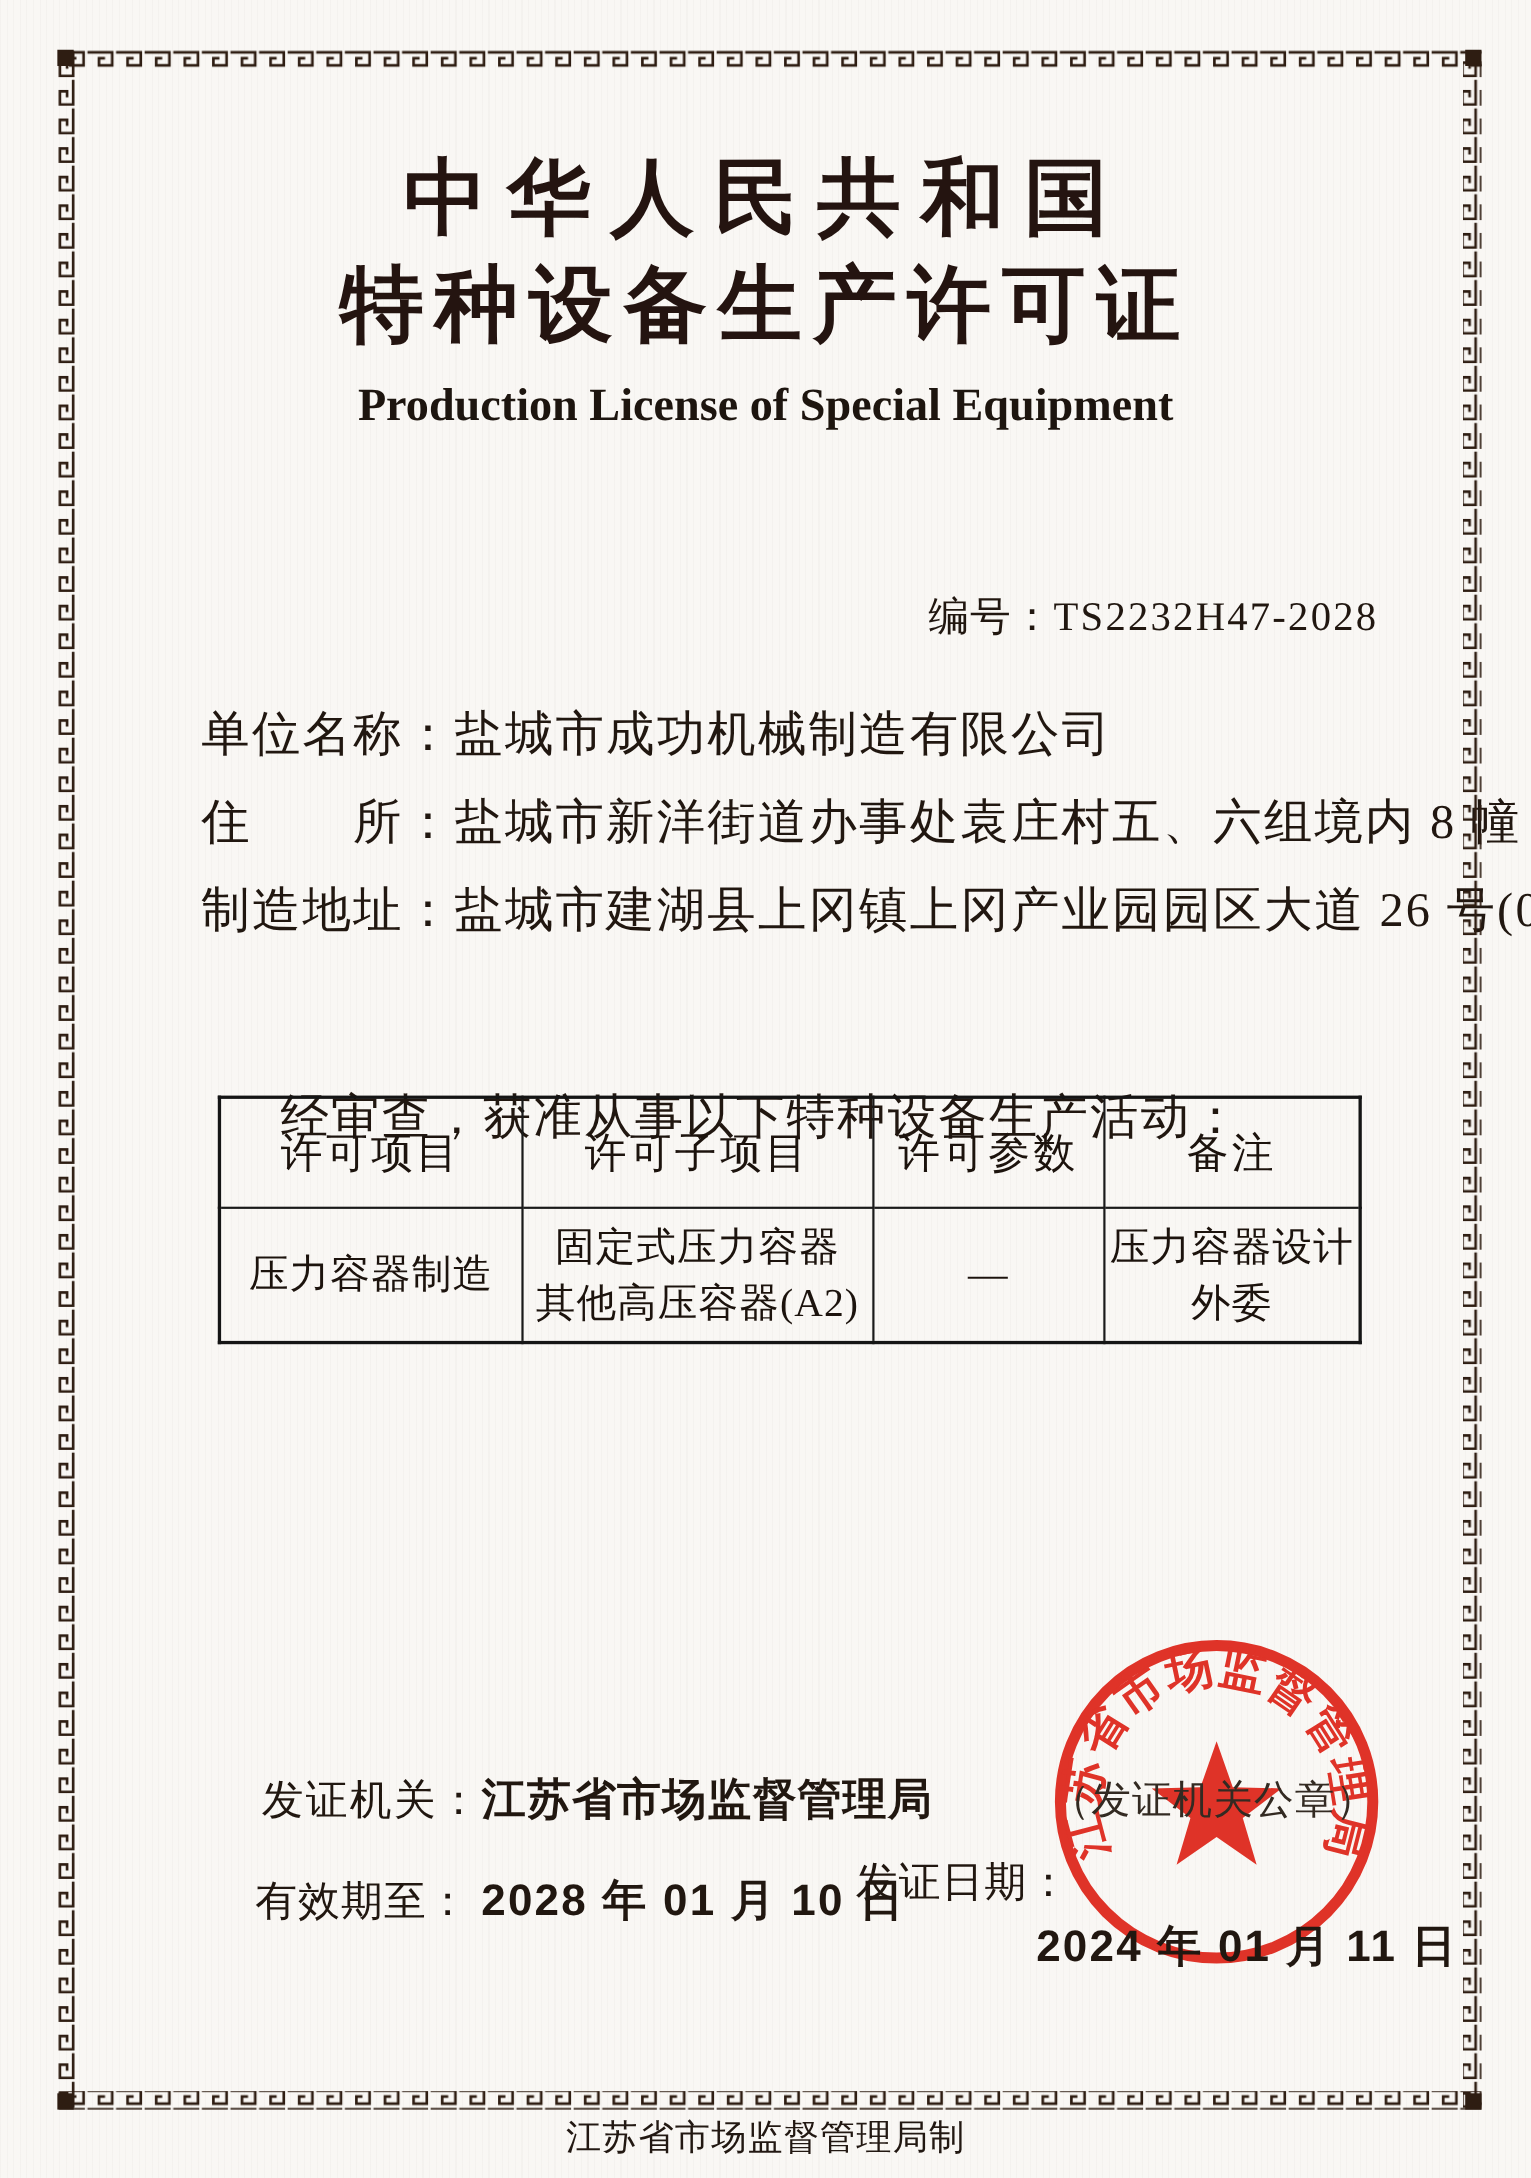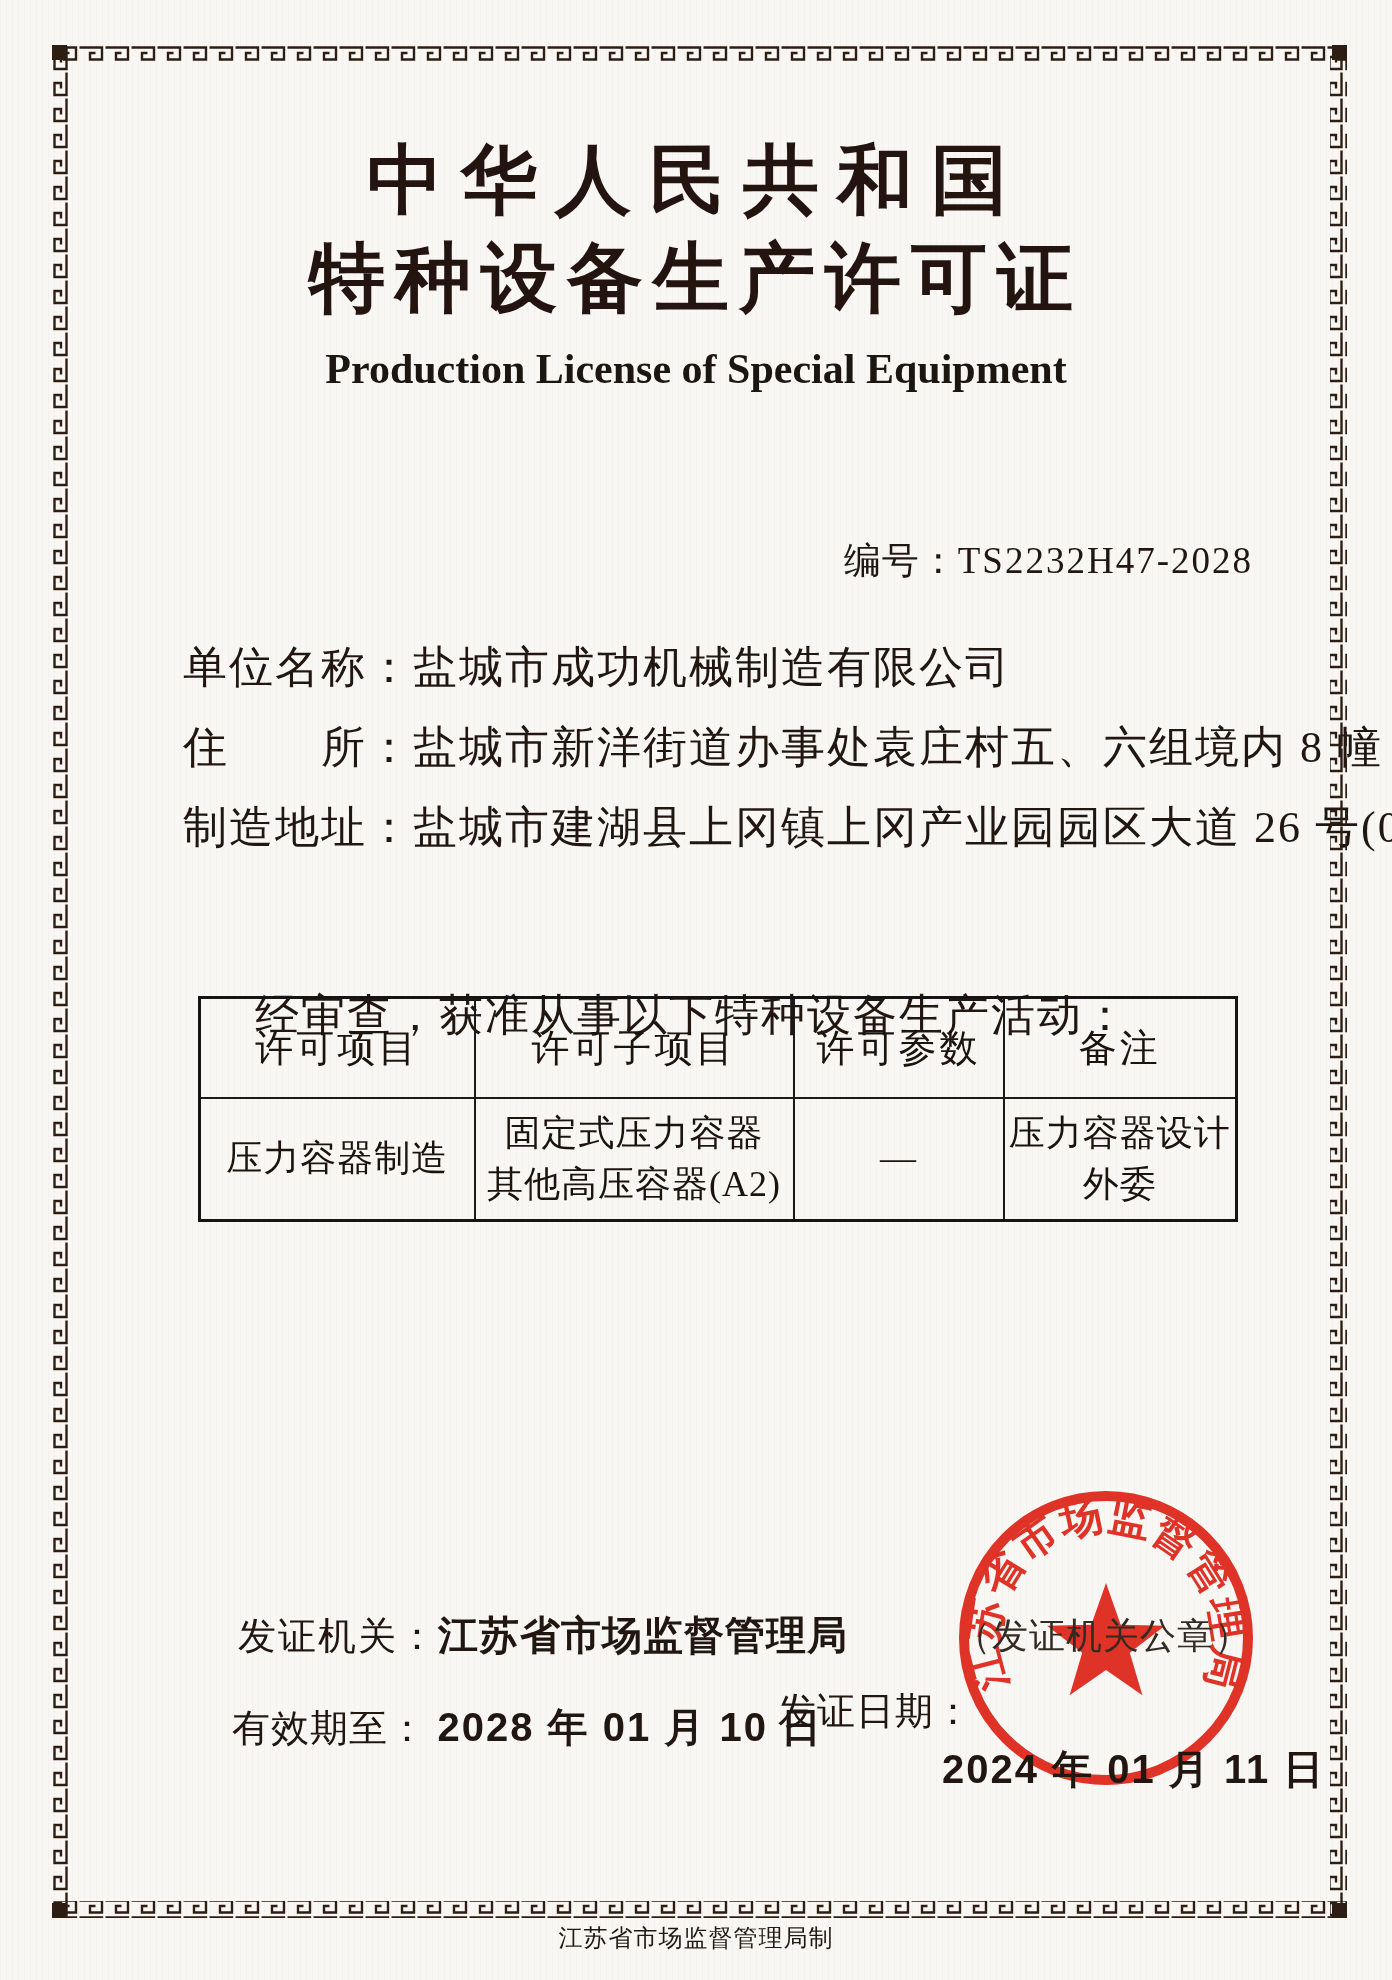--- a/index.html
+++ b/index.html
@@ -45,21 +45,21 @@
   .dash-cell{font-size:40px;font-weight:700;}
   .f-issuing{left:238px;top:1608px;font-size:38px;letter-spacing:2px;}
   .f-issuing .val{font-weight:700;font-size:40px;letter-spacing:1px;}
   .f-valid{left:232px;top:1700px;font-size:38px;letter-spacing:1px;}
   .latin{font-family:"Liberation Sans","DejaVu Sans",sans-serif;font-weight:600;}
   .date-num{font-size:40px;letter-spacing:2px;}
   .issue-label{left:778px;top:1686px;font-size:38px;letter-spacing:1px;z-index:3;}
   .issue-value{left:942px;top:1706px;z-index:3;margin-top:36px;}
   .seal-svg{left:941px;top:1473px;z-index:2;opacity:.95;}
   .seal-note{left:955px;top:1612px;font-size:36px;letter-spacing:1px;color:#332a22;z-index:3;}
-  .footer{top:1922px;font-size:24px;letter-spacing:1px;color:#221812;}
+  .footer{top:1922px;font-size:32px;letter-spacing:1px;color:#221812;}
   .border-svg{left:52px;top:45px;z-index:1;}
 </style>
 </head>
 <body>
 
 <div class="page">
 
   <svg class="abs border-svg" width="1295" height="1873" aria-hidden="true">
     <defs>
       <pattern id="mh" width="26" height="17" patternUnits="userSpaceOnUse">

